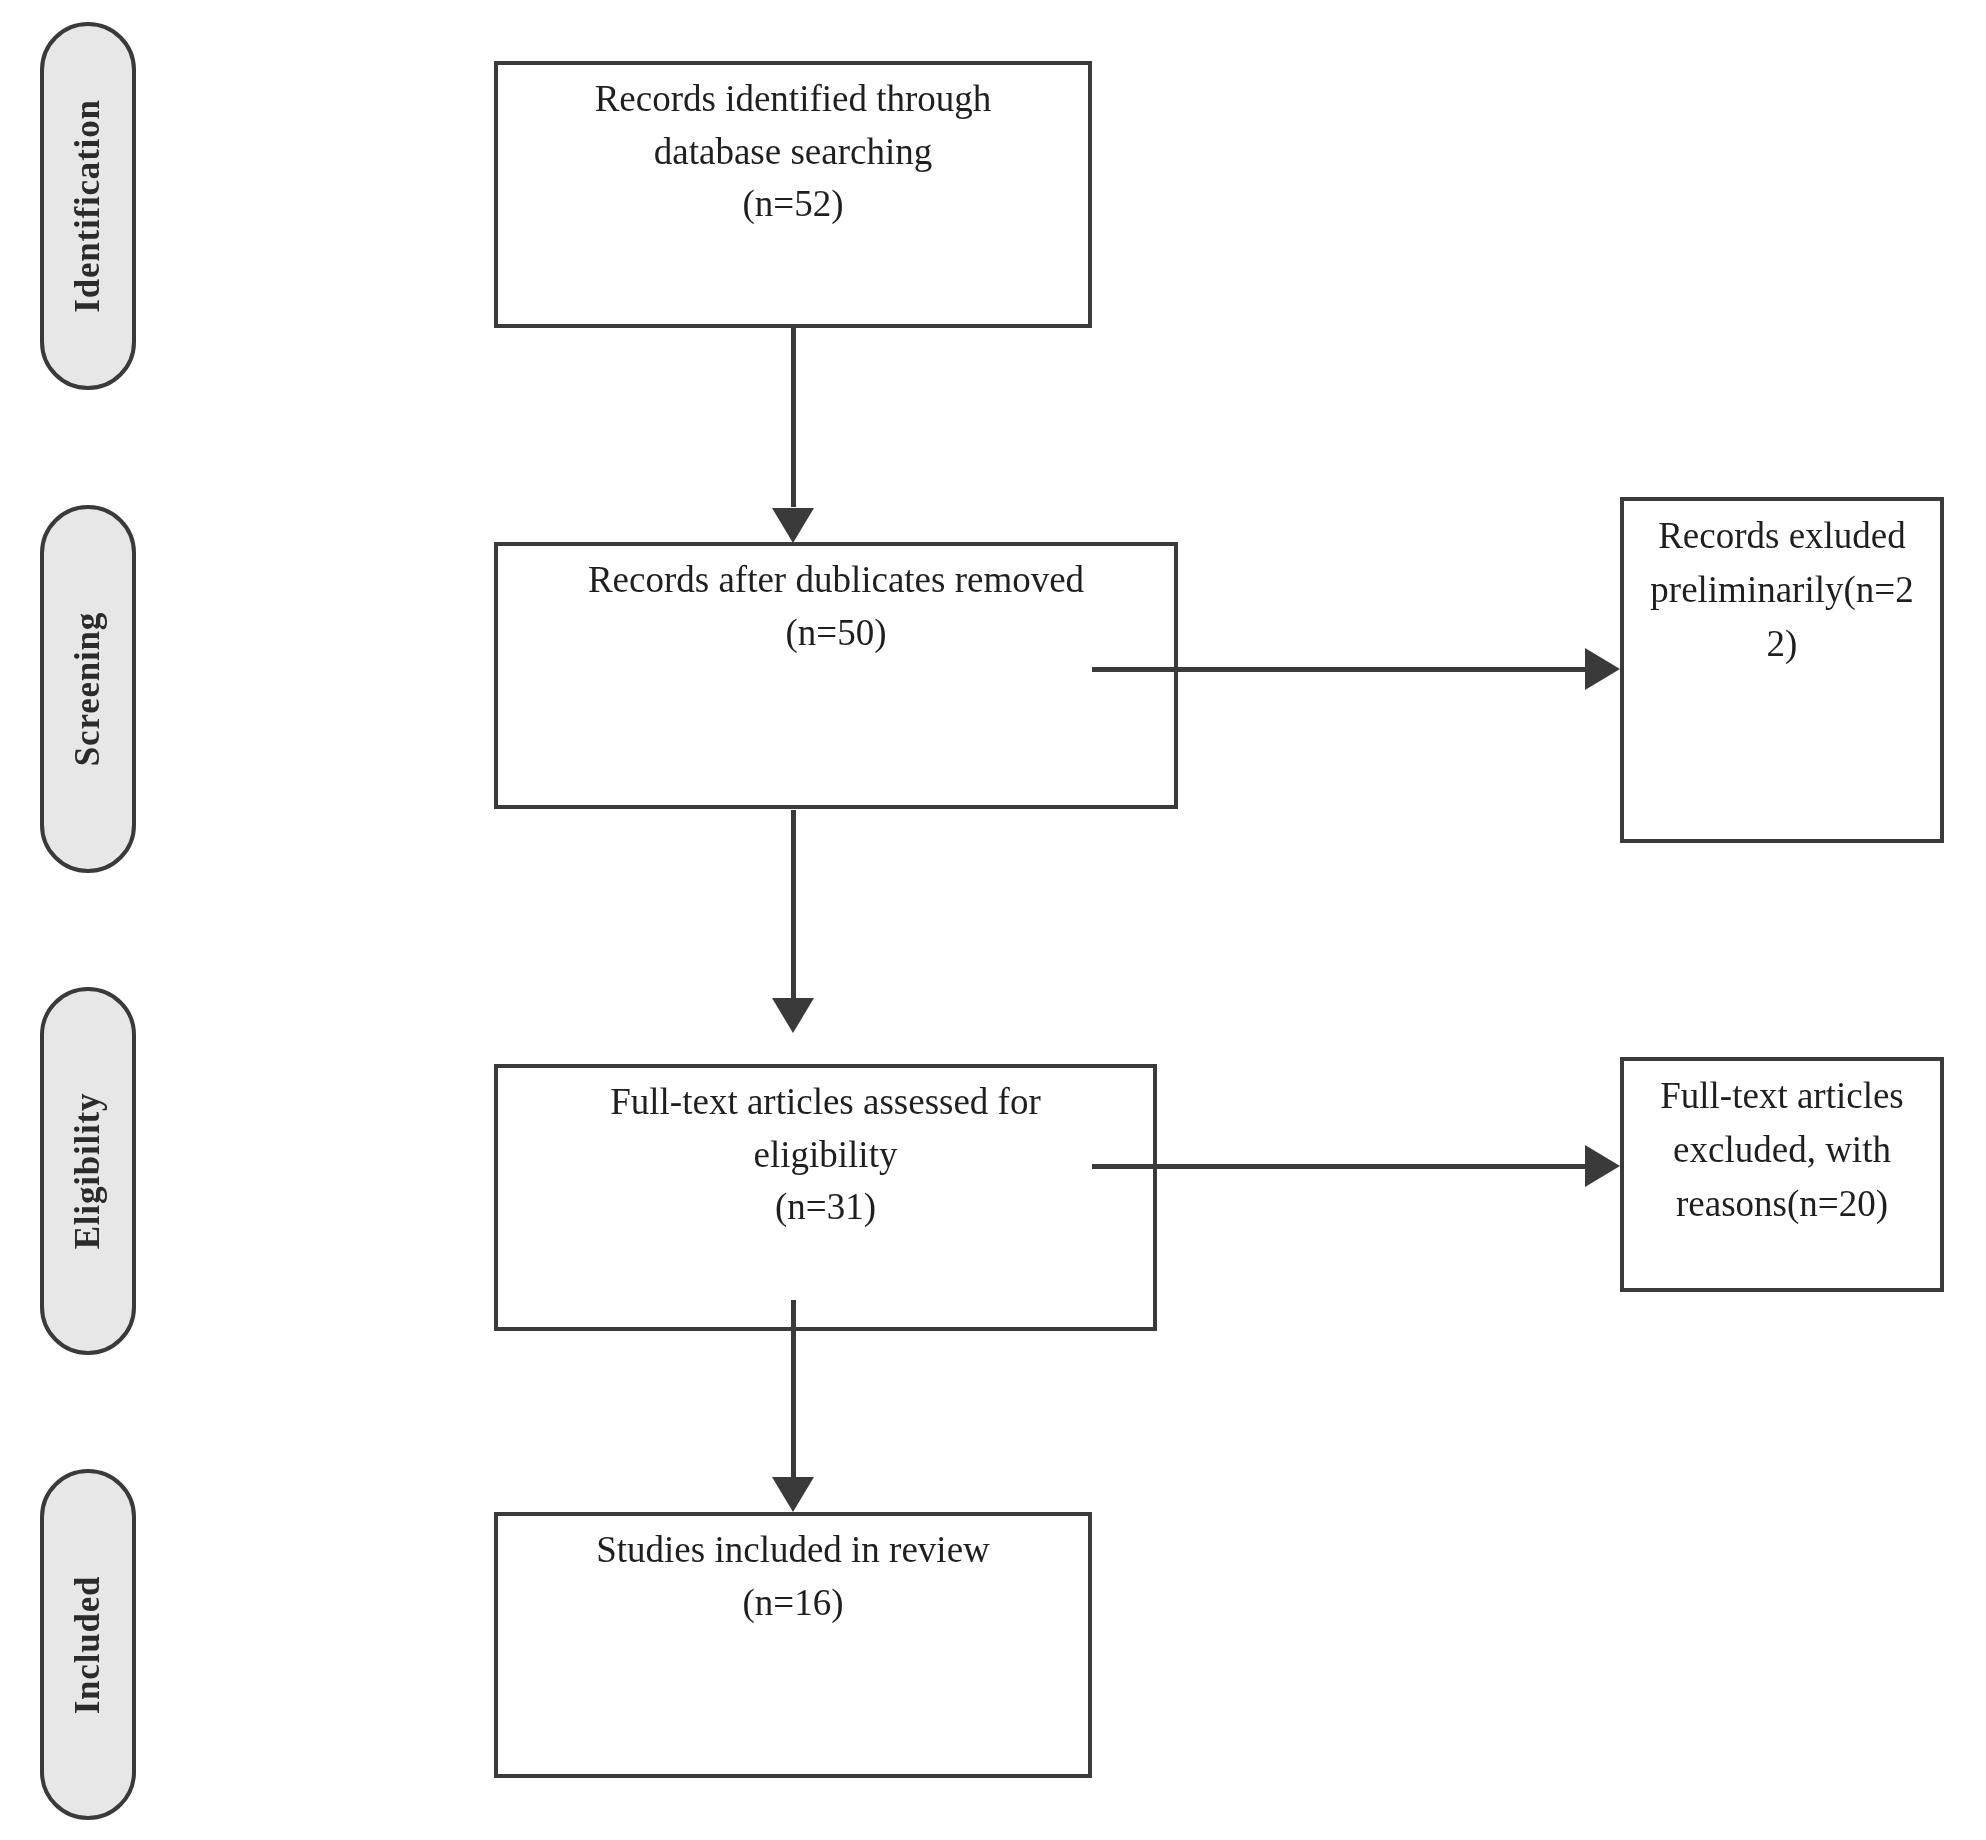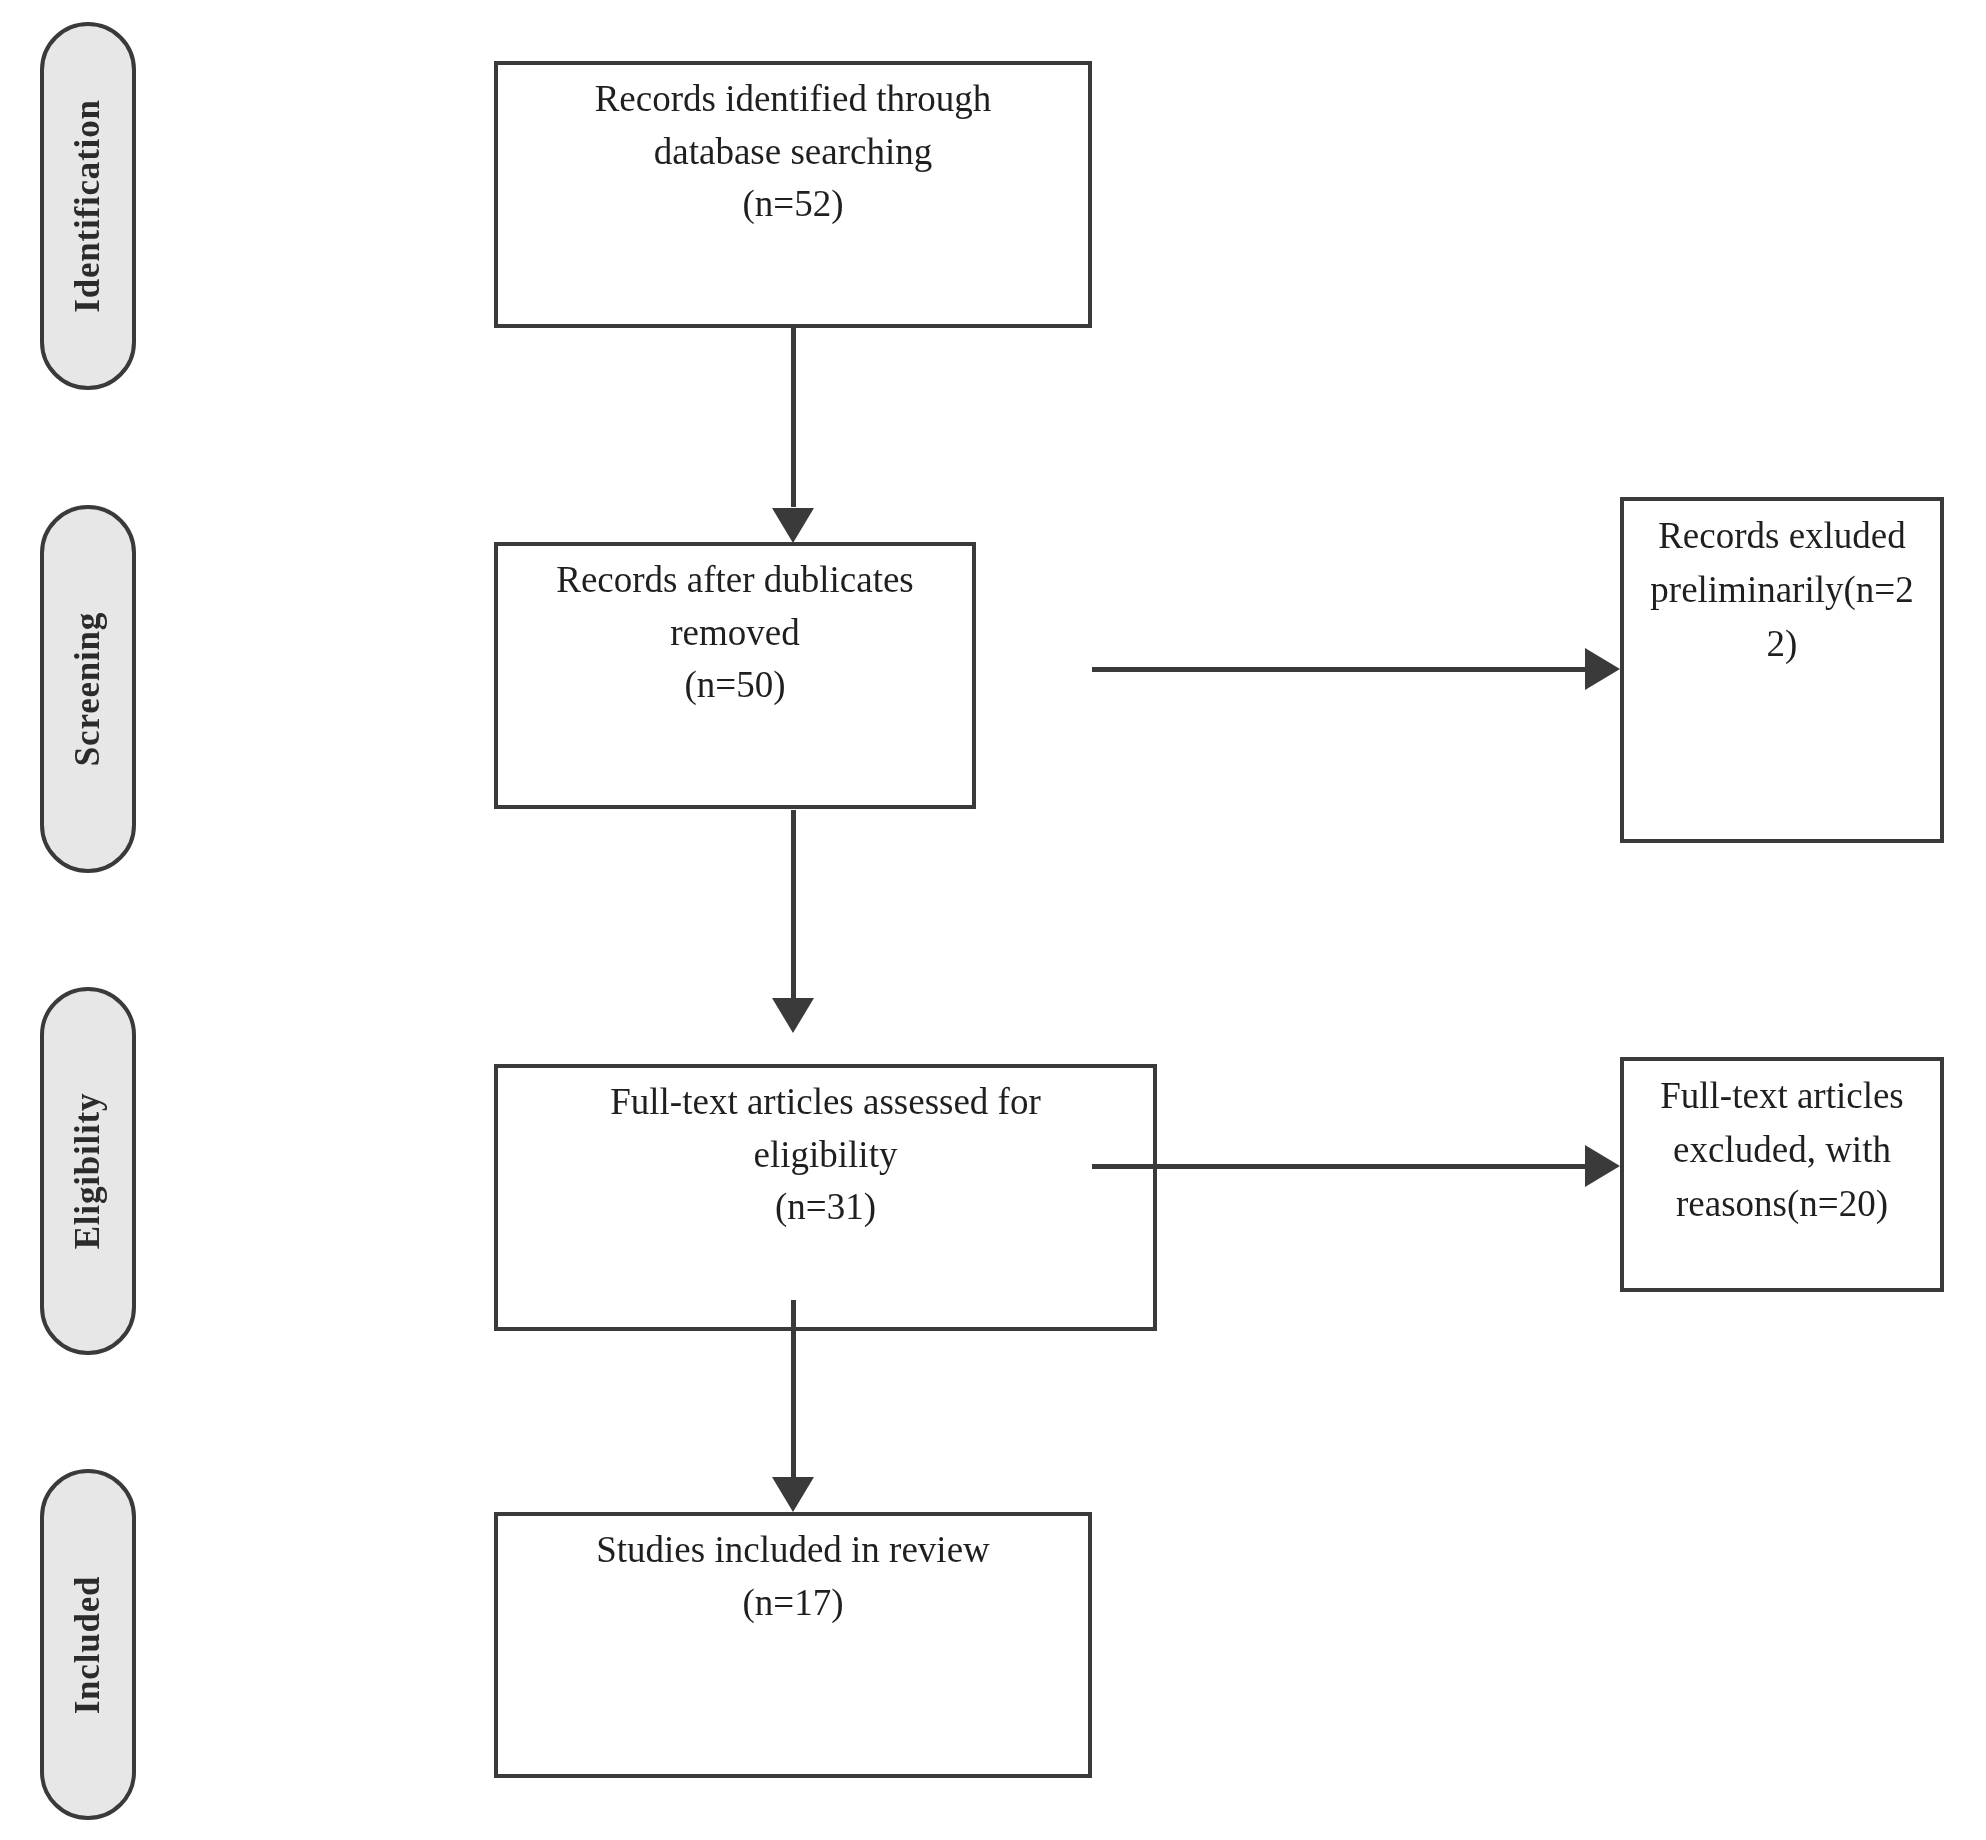--- a/index.html
+++ b/index.html
@@ -109,34 +109,34 @@
   <div class="stage-pill" style="left:40px; top:1469px; height:351px;">
     <span class="stage-pill-label">Included</span>
   </div>
 
   <div class="flow-box" style="left:494px; top:61px; width:598px; height:267px;">
     <span class="flow-box-text">Records identified through
 database searching
 (n=52)</span>
   </div>
 
-  <div class="flow-box" style="left:494px; top:542px; width:482px; height:267px;">
+  <div class="flow-box" style="left:494px; top:542px; width:684px; height:267px;">
     <span class="flow-box-text">Records after dublicates removed
 (n=50)</span>
   </div>
 
   <div class="flow-box" style="left:494px; top:1064px; width:663px; height:267px;">
     <span class="flow-box-text">Full-text articles assessed for
 eligibility
 (n=31)</span>
   </div>
 
   <div class="flow-box" style="left:494px; top:1512px; width:598px; height:266px;">
     <span class="flow-box-text">Studies included in review
-(n=17)</span>
+(n=16)</span>
   </div>
 
   <div class="flow-box narrow" style="left:1620px; top:497px; width:324px; height:346px;">
     <span class="flow-box-text">Records exluded
 preliminarily(n=2
 2)</span>
   </div>
 
   <div class="flow-box narrow" style="left:1620px; top:1057px; width:324px; height:235px;">
     <span class="flow-box-text">Full-text articles

